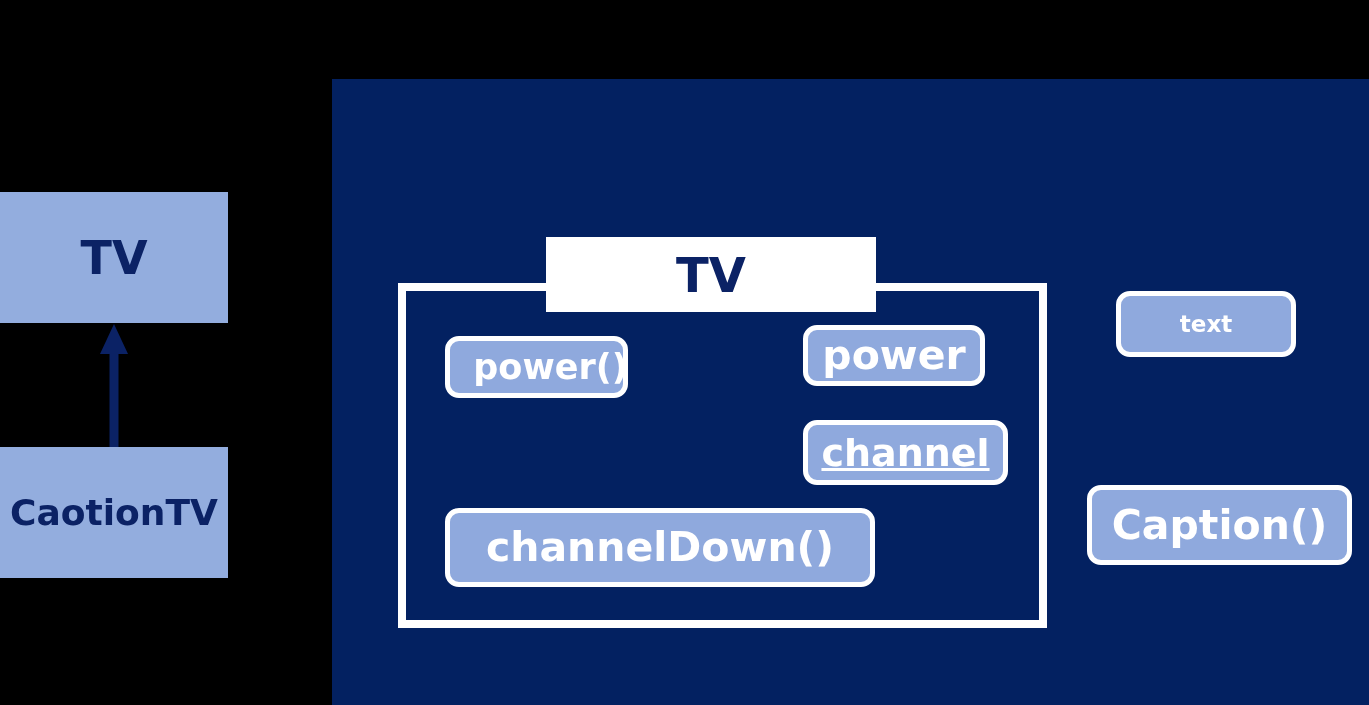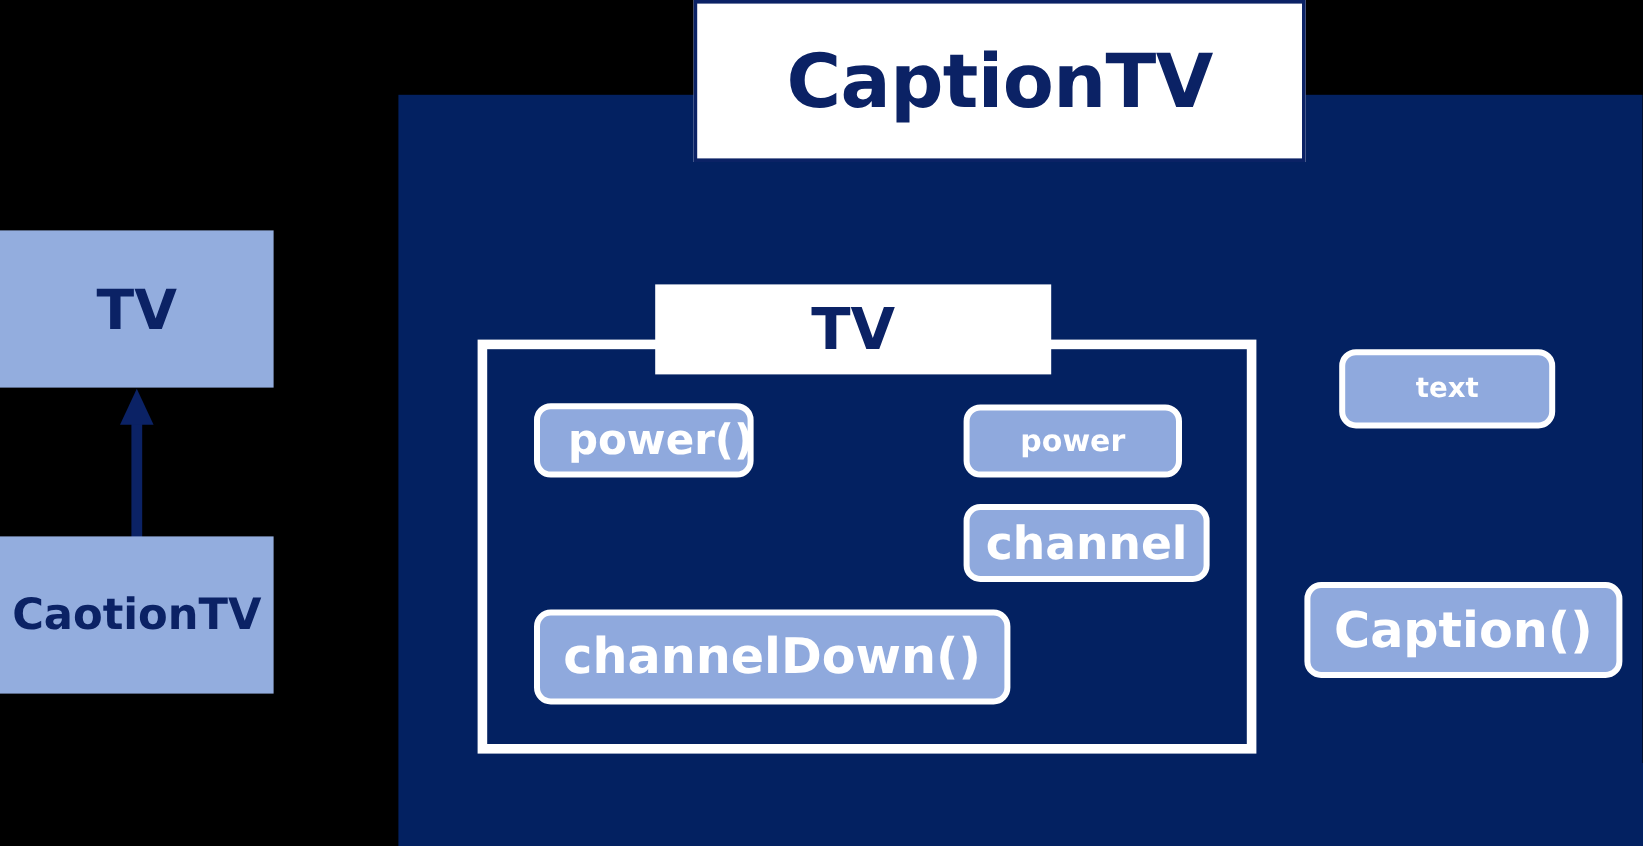--- a/index.html
+++ b/index.html
@@ -128,25 +128,25 @@
     justify-content: center;
     color: #ffffff;
     font-weight: bold;
     line-height: 1;
     white-space: nowrap;
   }
 
   
   .pill-power-op      { left: 445px; top: 336px; width: 183px; height: 62px; font-size: 35px; padding-left: 28px; }
   .pill-channelup-op  { left: 445px; top: 414px; width: 292px; height: 78px; font-size: 41px; }
-  .pill-channeldown-op{ left: 445px; top: 508px; width: 397px; height: 79px; font-size: 41px; }
+  .pill-channeldown-op{ left: 445px; top: 508px; width: 430px; height: 79px; font-size: 41px; }
 
   
-  .pill-power-attr    { left: 803px; top: 337px; width: 182px; height: 61px; font-size: 25px; }
-  .pill-channel-attr  { left: 803px; top: 420px; width: 205px; height: 65px; font-size: 38px; }
+  .pill-power-attr    { left: 803px; top: 325px; width: 182px; height: 61px; font-size: 41px; }
+  .pill-channel-attr  { left: 803px; top: 420px; width: 205px; height: 65px; font-size: 38px; text-decoration: underline; }
 
   
   .pill-text          { left: 1116px; top: 291px; width: 180px; height: 66px; font-size: 23px; }
   .pill-caption-op    { left: 1087px; top: 485px; width: 265px; height: 80px; font-size: 41px; }
 </style>
 </head>
 <body>
 
 <div id="stage">
 
@@ -160,23 +160,20 @@
     <svg width="56" height="132" viewBox="0 0 56 132" xmlns="http://www.w3.org/2000/svg">
       <line x1="28" y1="132" x2="28" y2="24" stroke="#0b2265" stroke-width="9"></line>
       <polygon points="28,4 14,34 42,34" fill="#0b2265"></polygon>
     </svg>
   </div>
 
   <div class="left-box left-box-sub">
     <span class="left-box-label small">CaotionTV</span>
   </div>
 
-  <div class="title-card">
-    <span class="title-card-text">CaptionTV</span>
-  </div>
 
   <div class="tv-frame"></div>
 
   <div class="tv-header">
     <span class="tv-header-text">TV</span>
   </div>
 
   <div class="pill pill-power-op">power()</div>
   <div class="pill pill-channeldown-op">channelDown()</div>
 

